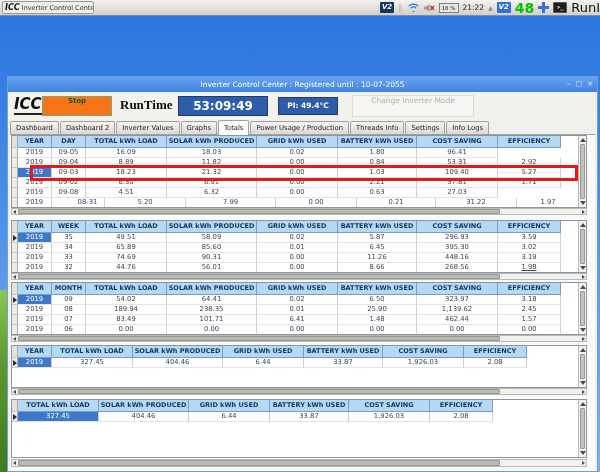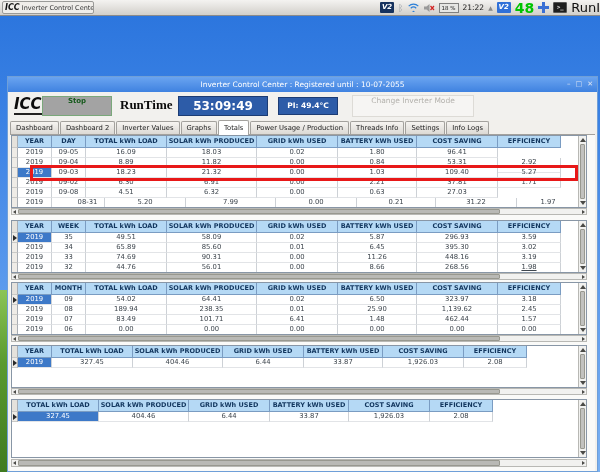--- a/index.html
+++ b/index.html
@@ -53,21 +53,21 @@
     display:flex; align-items:center; justify-content:center;
   }
   .title-text { font-size:7.5px; color:#fff; }
   .win-controls { position:absolute; right:4px; top:0; height:15px; display:flex; align-items:center; gap:5px; }
   .win-controls span { font-size:7px; color:#d9e2f2; line-height:15px; }
   
   .appheader { position:absolute; left:0; top:15px; right:0; height:28px; background:#f2f1ee; }
   .icc-logo { position:absolute; left:6px; top:4px; font:italic bold 15px "DejaVu Sans",sans-serif;
     color:#0c0c0c; border-bottom:2px solid #222; line-height:17px; }
   .stop-btn { position:absolute; left:34px; top:4px; width:70px; height:20px;
-    background:#a3a3a3; border:1px solid #7aa87a; font:bold 7px "DejaVu Sans",sans-serif;
+    background:#f97316; border:1px solid #7aa87a; font:bold 7px "DejaVu Sans",sans-serif;
     color:#14591a; text-align:center; }
   .runtime-label { position:absolute; left:112px; top:5px; font:bold 13px "Liberation Serif",serif; color:#0a0a0a; }
   .runtime-value { position:absolute; left:170px; top:4px; width:90px; height:20px;
     background:#2d5ca8; border:1px solid #1c3c74; color:#fff; font:bold 12px "DejaVu Sans",sans-serif;
     text-align:center; line-height:18px; }
   .pi-temp { position:absolute; left:270px; top:5px; width:60px; height:18px;
     background:#2d5ca8; border:1px solid #1c3c74; color:#fff; font:bold 7.5px "DejaVu Sans",sans-serif;
     text-align:center; line-height:16px; }
   .mode-btn { position:absolute; left:344px; top:3px; width:122px; height:22px;
     background:#f6f5f3; border:1px solid #dddbd6; color:#b3b1ac; font-size:7.5px; text-align:center; }

